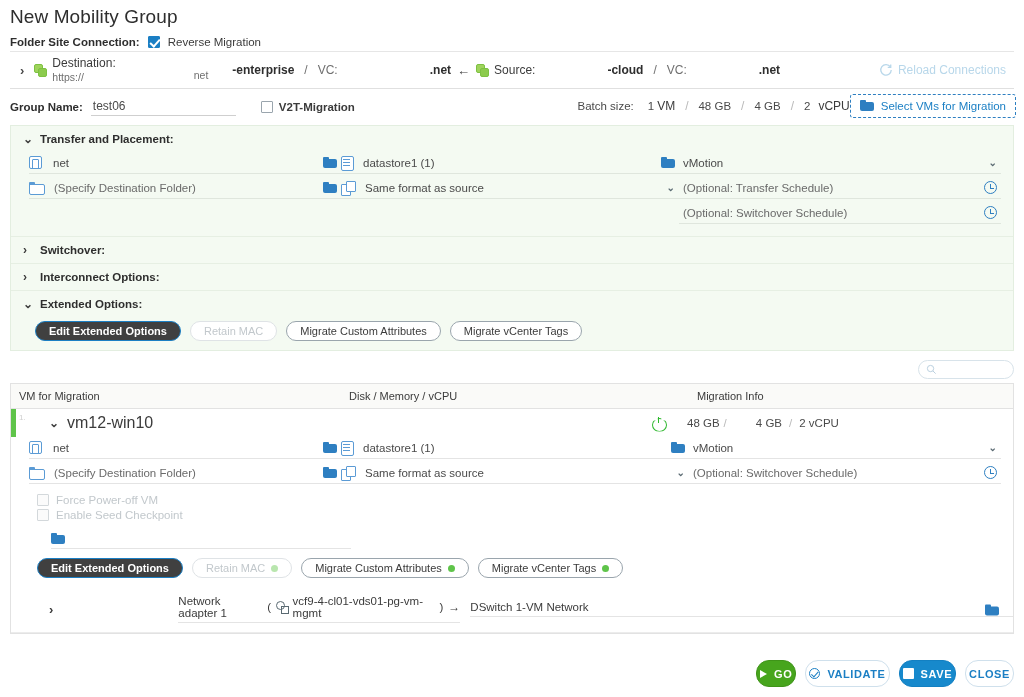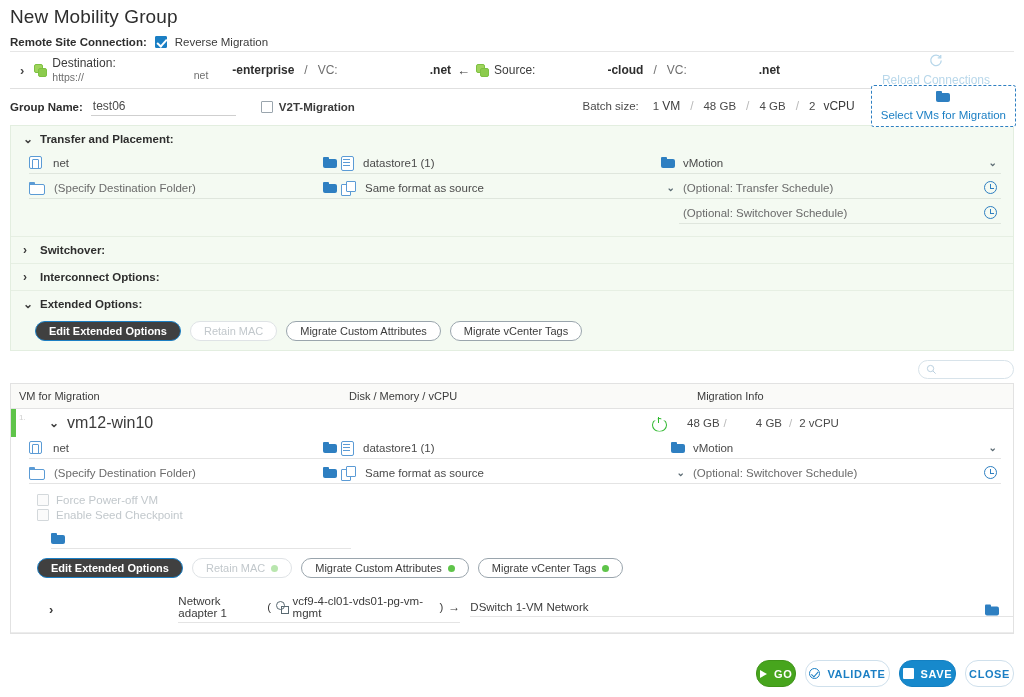--- a/index.html
+++ b/index.html
@@ -68,23 +68,23 @@
   .ico-link i.a { left:0; top:0; }
   .ico-link i.b { left:4px; top:4px; background:#8ccb4d; }
   .conn-kv { display:flex; flex-direction:column; line-height:1.25; }
   .c-dest { font-size:12px; color:#3b3b3b; }
   .c-url { font-size:10.5px; color:#6f6f6f; }
   .c-strong { font-weight:bold; font-size:12px; color:#2e2e2e; }
   .c-mut { font-size:12px; color:#6f6f6f; }
   .arrow-l { color:#3b3b3b; font-size:13px; margin:0 6px; }
 
   .reload {
-    position:absolute; right:24px; top:50%; transform:translateY(-50%);
+    position:absolute; right:8px; top:50%; transform:translateY(-50%);
     display:flex; align-items:center; gap:5px;
-    color:#b8d7ea; font-size:12px;flex-direction:column;
+    color:#b8d7ea; font-size:12px;
   }
   .reload svg { display:block; }
 
   
   .gn-row {
     display:flex; align-items:center;
     padding:9px 10px 6px 10px;
     position:relative;
   }
   .gn-label { font-weight:bold; font-size:11.5px; margin-right:8px; color:#2e2e2e; }
@@ -96,28 +96,26 @@
   .gn-cb { display:flex; align-items:center; gap:6px; margin-left:25px; }
 
   .batch {
     position:absolute; right:8px; top:50%; transform:translateY(-50%);
     display:flex; align-items:center; gap:0px; white-space:nowrap;
   }
   .batch-lbl { font-size:11.5px; color:#4a4a4a; margin-right:14px; }
   .bv { font-size:11.5px; color:#4a4a4a; }
   .bsep { color:#b9b9b9; margin:0 10px; }
   .sel-vms {
-    margin-left:16px;
     border:1px dashed #2e7fc1;
     border-radius:3px;
     padding:5px 9px;
     display:flex; align-items:center; gap:7px;
     color:#1b7fc4; font-size:11.5px;
     background:#fff;
-    flex-direction:column;
   }
   .folder { width:14px; height:11px; flex:0 0 auto; position:relative; }
   .folder:before {
     content:""; position:absolute; left:0; top:2px; width:14px; height:9px;
     background:#2e7fc1; border-radius:0 2px 2px 2px;
   }
   .folder:after {
     content:""; position:absolute; left:0; top:0; width:6px; height:3px;
     background:#2e7fc1; border-radius:1px 1px 0 0;
   }
@@ -264,21 +262,21 @@
   .g-save { width:11px; height:11px; background:currentColor; position:relative; border-radius:1px; }
   .g-save:after { content:""; position:absolute; left:2.5px; top:5px; width:6px; height:6px; background:#fff; }
   .g-save:before { content:""; position:absolute; left:3.5px; top:0px; width:4px; height:3px; background:#fff; }
 </style>
 </head>
 <body>
 
 <div class="page-title">New Mobility Group</div>
 
 <div class="rsc-row">
-  <span class="rsc-label">Remote Site Connection:</span>
+  <span class="rsc-label">Folder Site Connection:</span>
   <span class="cb checked"></span>
   <span class="cb-text">Reverse Migration</span>
 </div>
 
 <div class="conn-box">
   <span class="chev">›</span>
 
   <span class="ico-link">
       <i class="a"></i>
       <i class="b"></i>

